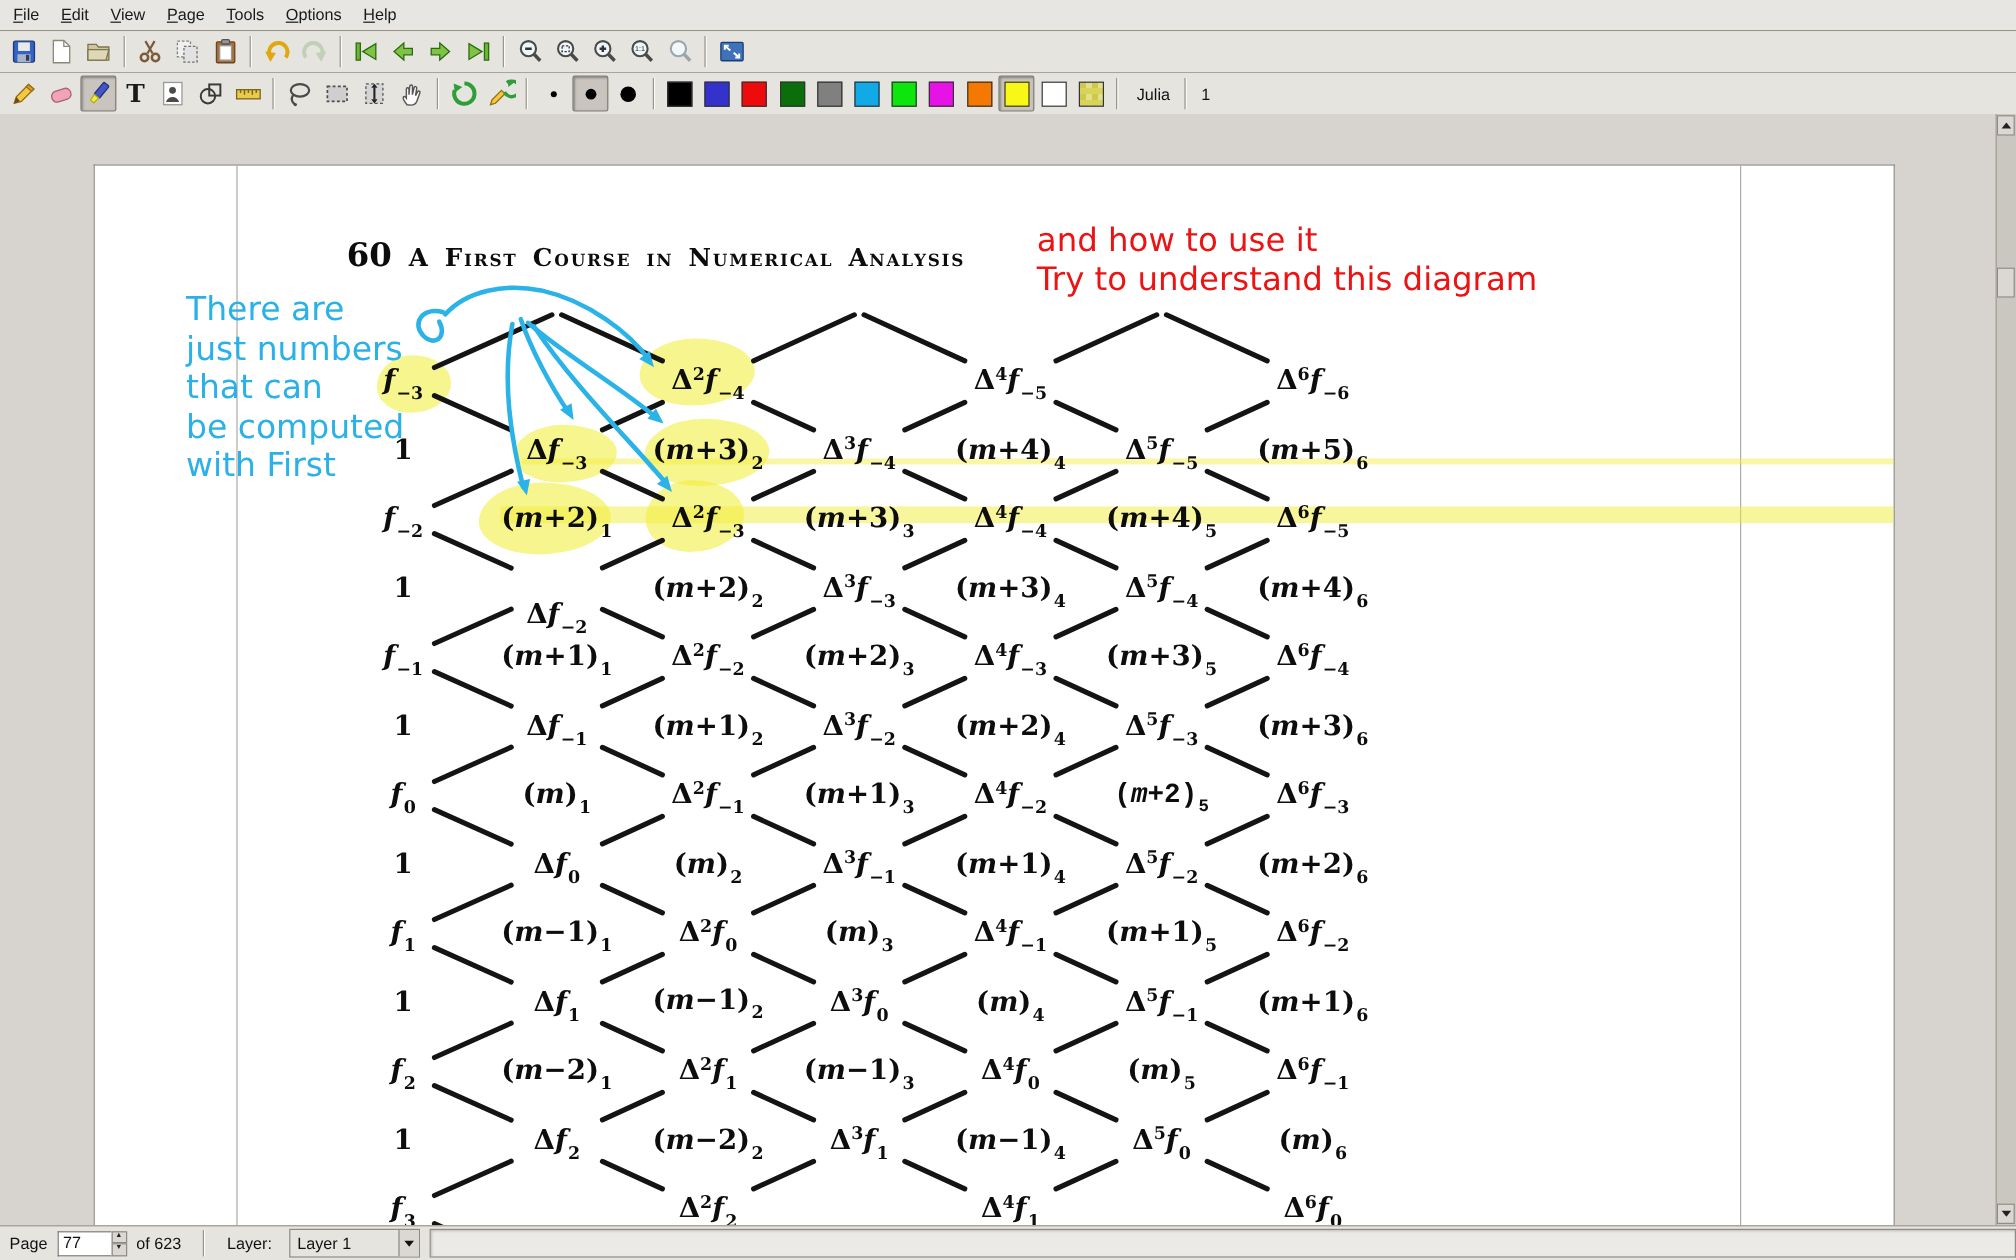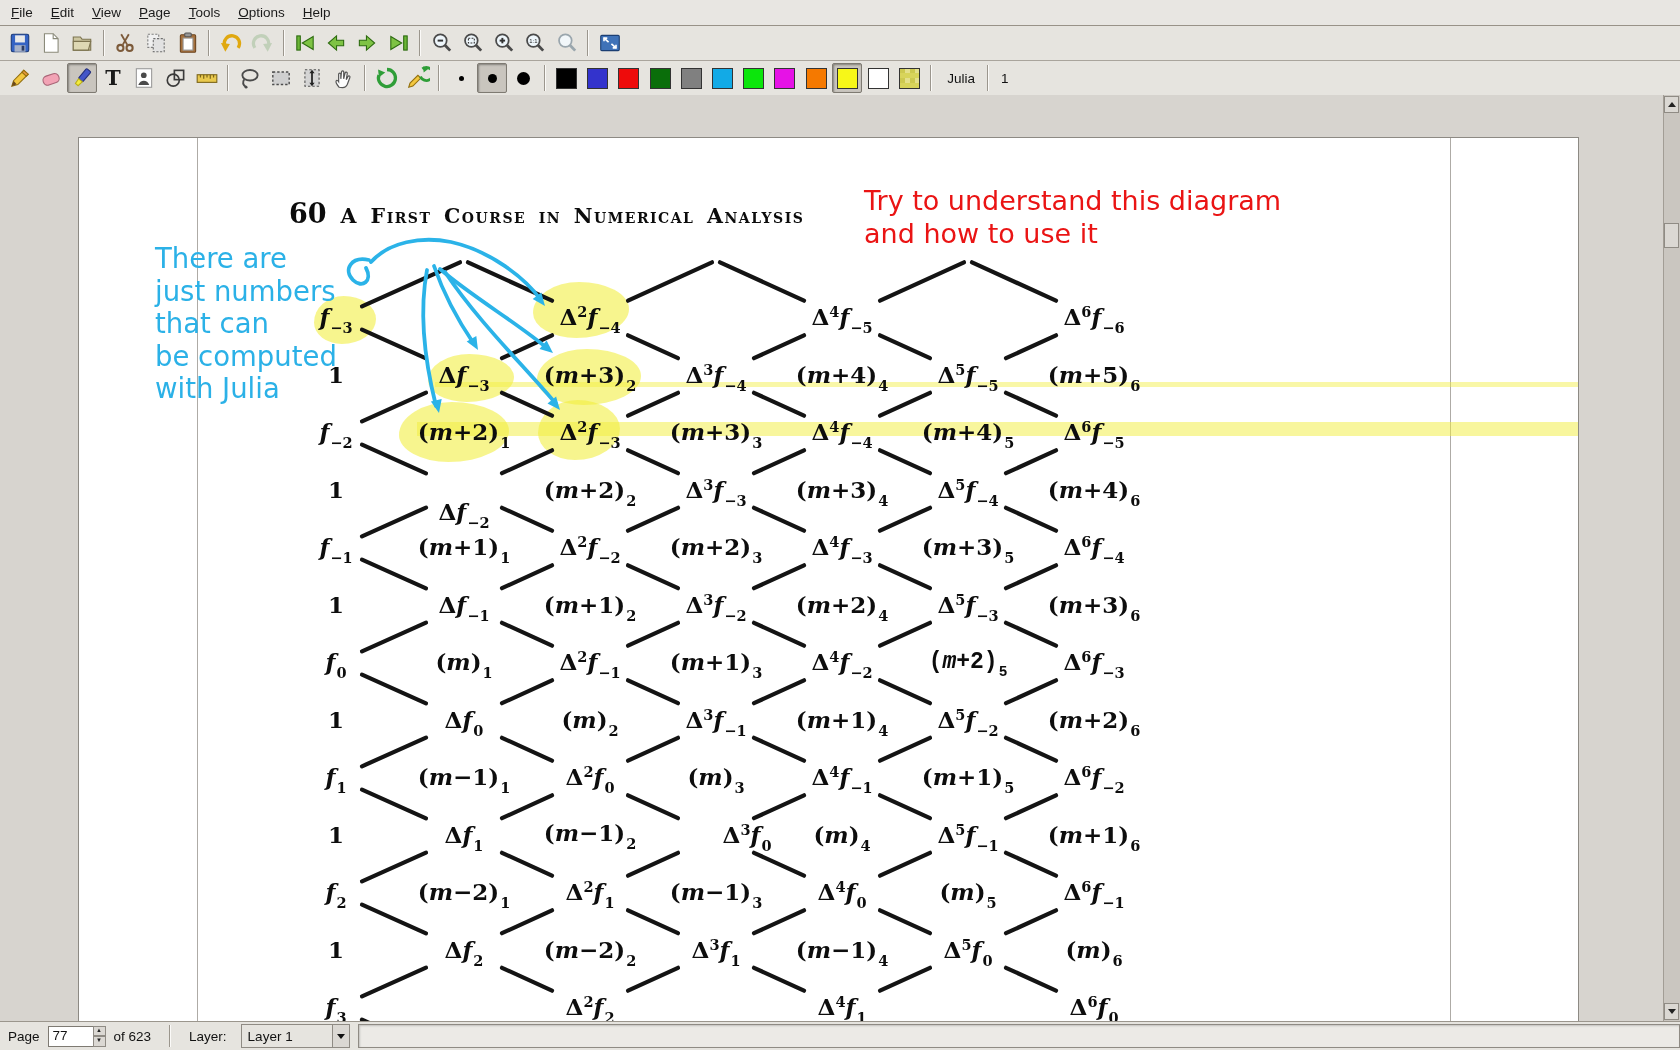--- a/index.html
+++ b/index.html
@@ -528,21 +528,21 @@
           <div class="cell" style="left: 257px; top: 640px;"><i>f</i><span class="ss sub">1</span></div>
           <div class="cell" style="left: 385px; top: 640px;">(<i>m</i>−1)<span class="ss sub">1</span></div>
           <div class="cell" style="left: 511px; top: 640px;">Δ<span class="ss sup">2</span><i>f</i><span class="ss sub">0</span></div>
           <div class="cell" style="left: 637px; top: 640px;">(<i>m</i>)<span class="ss sub">3</span></div>
           <div class="cell" style="left: 763px; top: 640px;">Δ<span class="ss sup">4</span><i>f</i><span class="ss sub">−1</span></div>
           <div class="cell" style="left: 889px; top: 640px;">(<i>m</i>+1)<span class="ss sub">5</span></div>
           <div class="cell" style="left: 1015px; top: 640px;">Δ<span class="ss sup">6</span><i>f</i><span class="ss sub">−2</span></div>
           <div class="cell" style="left: 257px; top: 697.5px;">1</div>
           <div class="cell" style="left: 385px; top: 697.5px;">Δ<i>f</i><span class="ss sub">1</span></div>
           <div class="cell" style="left: 511px; top: 696px;">(<i>m</i>−1)<span class="ss sub">2</span></div>
-          <div class="cell" style="left: 668px; top: 697.5px;">Δ<span class="ss sup">3</span><i>f</i><span class="ss sub">0</span></div>
+          <div class="cell" style="left: 637px; top: 697.5px;">Δ<span class="ss sup">3</span><i>f</i><span class="ss sub">0</span></div>
           <div class="cell" style="left: 763px; top: 697.5px;">(<i>m</i>)<span class="ss sub">4</span></div>
           <div class="cell" style="left: 889px; top: 697.5px;">Δ<span class="ss sup">5</span><i>f</i><span class="ss sub">−1</span></div>
           <div class="cell" style="left: 1015px; top: 697.5px;">(<i>m</i>+1)<span class="ss sub">6</span></div>
           <div class="cell" style="left: 257px; top: 755px;"><i>f</i><span class="ss sub">2</span></div>
           <div class="cell" style="left: 385px; top: 755px;">(<i>m</i>−2)<span class="ss sub">1</span></div>
           <div class="cell" style="left: 511px; top: 755px;">Δ<span class="ss sup">2</span><i>f</i><span class="ss sub">1</span></div>
           <div class="cell" style="left: 637px; top: 755px;">(<i>m</i>−1)<span class="ss sub">3</span></div>
           <div class="cell" style="left: 763px; top: 755px;">Δ<span class="ss sup">4</span><i>f</i><span class="ss sub">0</span></div>
           <div class="cell" style="left: 889px; top: 755px;">(<i>m</i>)<span class="ss sub">5</span></div>
           <div class="cell" style="left: 1015px; top: 755px;">Δ<span class="ss sup">6</span><i>f</i><span class="ss sub">−1</span></div>
@@ -562,25 +562,25 @@
       <div class="bookhead">
         <span class="num">60</span>
         <span class="title">A First Course in Numerical Analysis</span>
       </div>
 
       <div class="bluetext" id="bluetext" style="color: rgb(43, 177, 231);">
           <div>There are</div>
           <div>just numbers</div>
           <div>that can</div>
           <div>be computed</div>
-          <div>with Julia</div>
+          <div>with First</div>
         </div>
       <div class="redtext" id="redtext" style="color: rgb(234, 20, 20);">
+          <div>and how to use it</div>
           <div>Try to understand this diagram</div>
-          <div>and how to use it</div>
         </div>
 
       <svg id="ink" class="overlay" width="1499" height="884" viewBox="0 0 1499 884">
           <path d="M 290,122 C 272,118 264,132 274,142 C 283,151 294,143 287,130" fill="none" stroke="#2bb3e8" stroke-width="3.8" stroke-linecap="round"></path>
           <path d="M 292,124 C 310,104 342,98 372,104 C 412,113 446,140 462,162" fill="none" stroke="#2bb3e8" stroke-width="3.8" stroke-linecap="round"></path>
           <polygon points="466,168 453.7,161.1 462.3,154.4" fill="#2bb3e8"></polygon>
           <path d="M 355,128 C 364,154 380,184 395,206" fill="none" stroke="#2bb3e8" stroke-width="3.8" stroke-linecap="round"></path>
           <polygon points="399,212 387.7,203.5 397.3,198.0" fill="#2bb3e8"></polygon>
           <path d="M 361,131 C 392,158 440,186 469,211" fill="none" stroke="#2bb3e8" stroke-width="3.8" stroke-linecap="round"></path>
           <polygon points="474,215 460.5,210.9 467.6,202.4" fill="#2bb3e8"></polygon>

